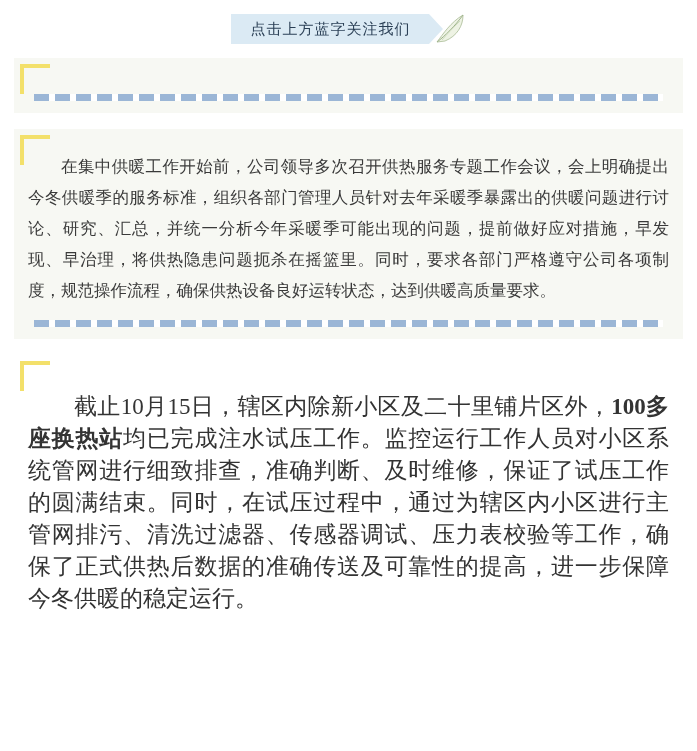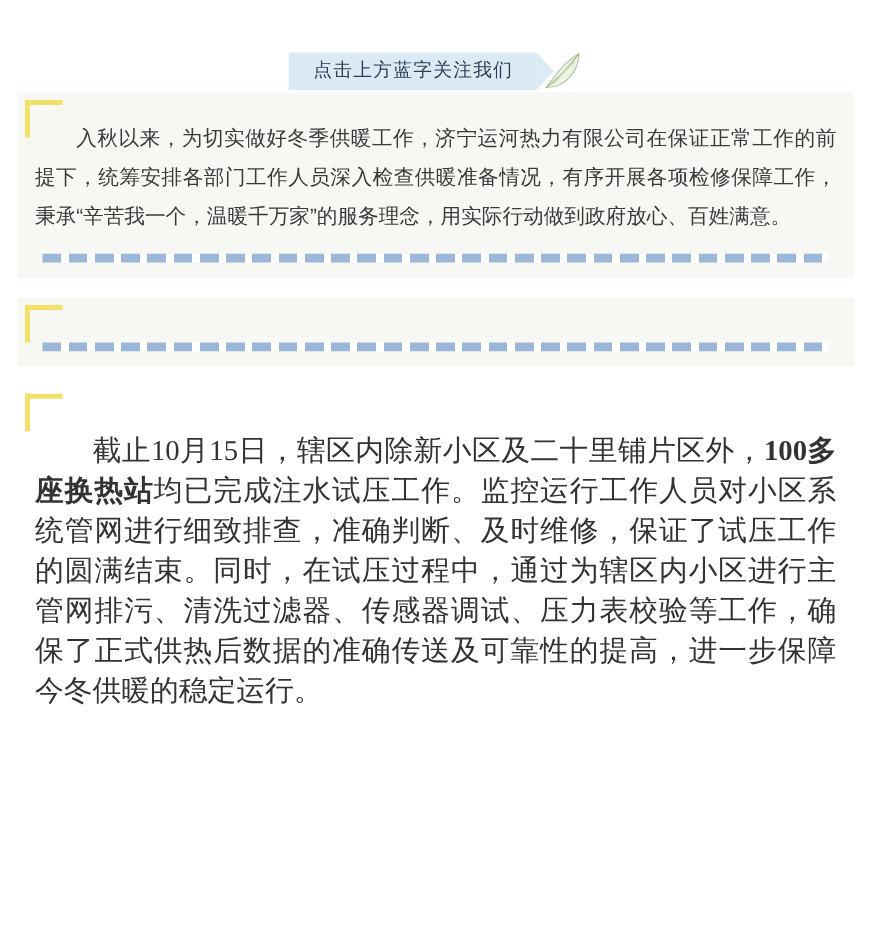--- a/index.html
+++ b/index.html
@@ -19,23 +19,22 @@
     width: 697px;
     height: 751px;
     background: #ffffff;
   }
 
   
   .header {
     position: relative;
     height: 58px;
     display: flex;
-    align-items: flex-end;
+    align-items: flex-start;
     justify-content: center;
-    margin-top: 16px;
   }
   .header-inner {
     position: relative;
     margin-top: 12px;
     display: flex;
     align-items: center;
   }
   .header-band {
     background: #dbeaf4;
     color: #2a3f55;
@@ -127,26 +126,26 @@
           <path d="M4 30 C10 22 18 10 30 3 C30 14 24 24 12 29 Z" fill="#eef3e4" stroke="#b9c8a8" stroke-width="1"></path>
           <path d="M4 30 C12 24 22 14 30 3" fill="none" stroke="#9fb38c" stroke-width="1"></path>
           <path d="M9 28 C14 22 20 16 27 9" fill="none" stroke="#cfdcbf" stroke-width="1"></path>
         </svg>
       </div>
     </div>
   </div>
 
   <div class="section">
     <div class="corner"></div>
-    <p class="para">入秋以来，为切实做好冬季供暖工作，济宁运河热力有限公司在保证正常工作的前提下，统筹安排各部门工作人员深入检查供暖准备情况，有序开展各项检修保障工作，秉承“辛苦我一个，温暖千万家”的服务理念，用实际行动做到政府放心、百姓满意。</p>
     <div class="dash-rule"></div>
   </div>
 
   <div class="section">
     <div class="corner"></div>
+    <p class="para">在集中供暖工作开始前，公司领导多次召开供热服务专题工作会议，会上明确提出今冬供暖季的服务标准，组织各部门管理人员针对去年采暖季暴露出的供暖问题进行讨论、研究、汇总，并统一分析今年采暖季可能出现的问题，提前做好应对措施，早发现、早治理，将供热隐患问题扼杀在摇篮里。同时，要求各部门严格遵守公司各项制度，规范操作流程，确保供热设备良好运转状态，达到供暖高质量要求。</p>
     <div class="dash-rule"></div>
   </div>
 
   <div class="section last">
     <div class="corner"></div>
     <div class="spacer-top"></div>
     <p class="para serif"><span>截止10月15日，辖区内除新小区及二十里铺片区外，</span><b>100多座换热站</b><span>均已完成注水试压工作。监控运行工作人员对小区系统管网进行细致排查，准确判断、及时维修，保证了试压工作的圆满结束。同时，在试压过程中，通过为辖区内小区进行主管网排污、清洗过滤器、传感器调试、压力表校验等工作，确保了正式供热后数据的准确传送及可靠性的提高，进一步保障今冬供暖的稳定运行。</span></p>
   </div>
 
 </div>

